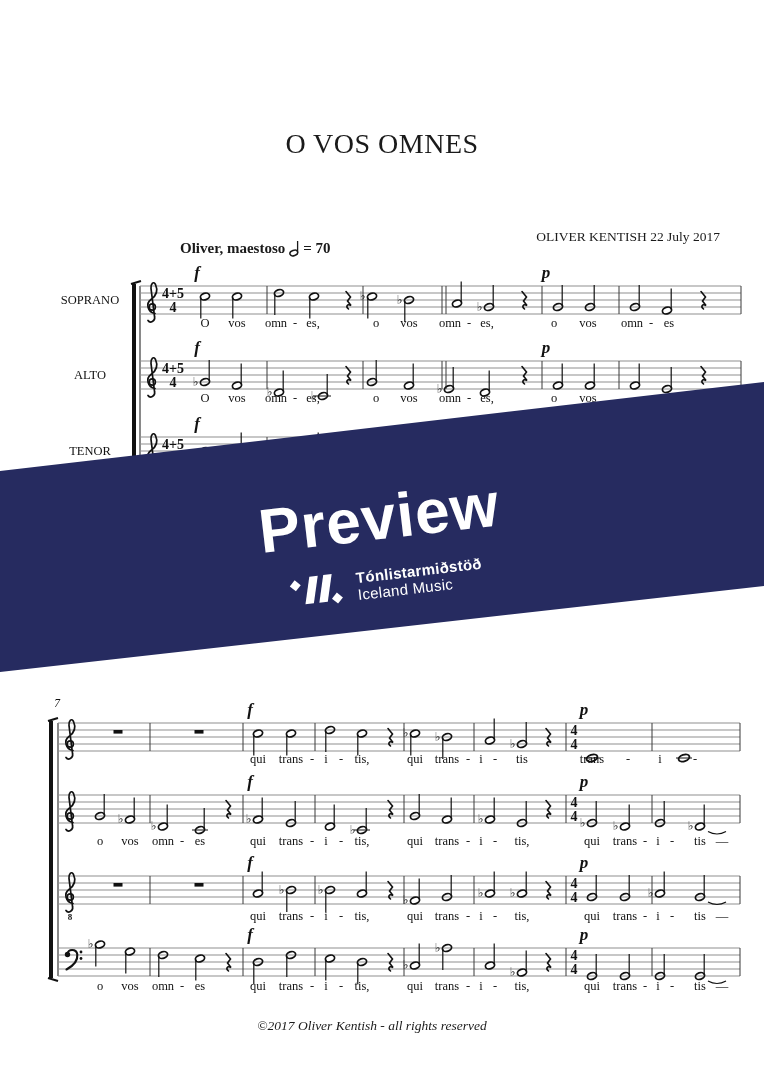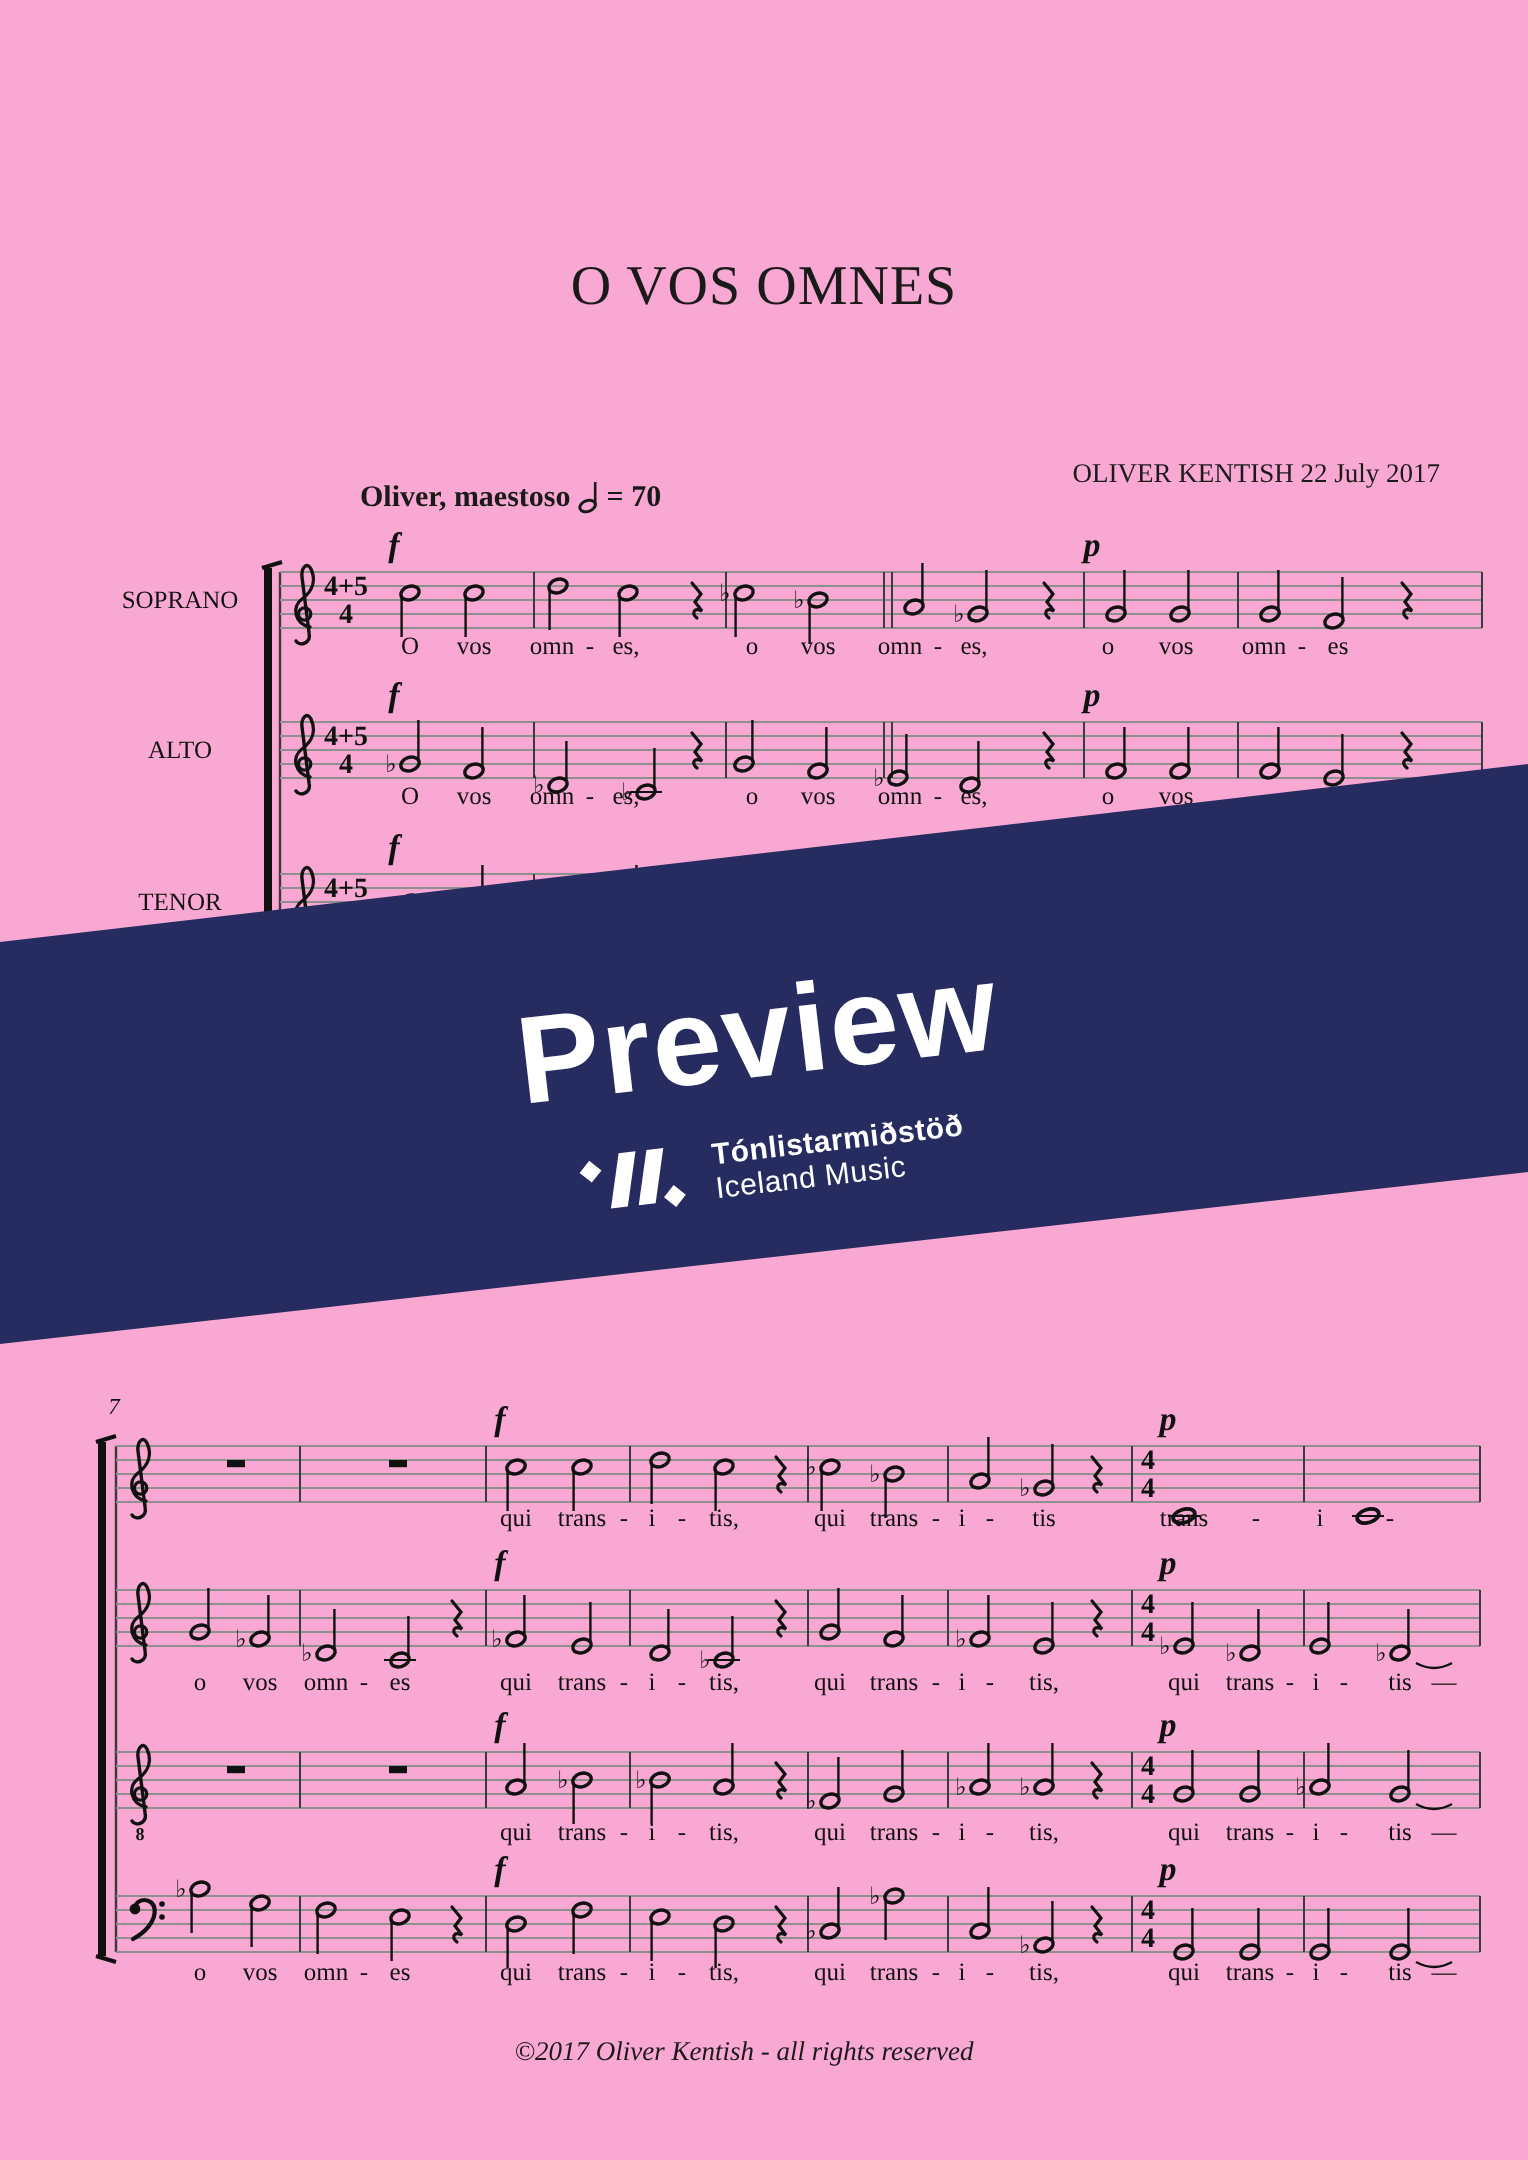--- a/index.html
+++ b/index.html
@@ -1,16 +1,16 @@
 <!DOCTYPE html>
 <html><head>
 <meta charset="utf-8">
 <style>
   html,body{margin:0;padding:0;background:#e8e8e8;}
-  .page{position:relative;width:764px;height:1080px;background:#f9a8d4;overflow:hidden;
+  .page{position:relative;width:764px;height:1080px;background:#ffffff;overflow:hidden;
         font-family:"Liberation Serif","DejaVu Serif",serif;color:#1a1a1a;}
   .title{position:absolute;top:128px;left:0;width:764px;text-align:center;
          font-size:28px;letter-spacing:0.5px;}
   .tempo{position:absolute;left:180px;top:238px;font-size:15px;font-weight:bold;}
   .tempo .eq{margin-left:2px;}
   .halfnote-svg{vertical-align:-4px;margin:0 1px 0 4px;}
   .composer{position:absolute;right:44px;top:229px;font-size:13.5px;}
   .score-svg{position:absolute;left:0;top:0;z-index:1;}
   .banner{position:absolute;inset:0;z-index:2;background:#262b60;
           clip-path:polygon(0px 471px,764px 382px,764px 586px,0px 672px);}

